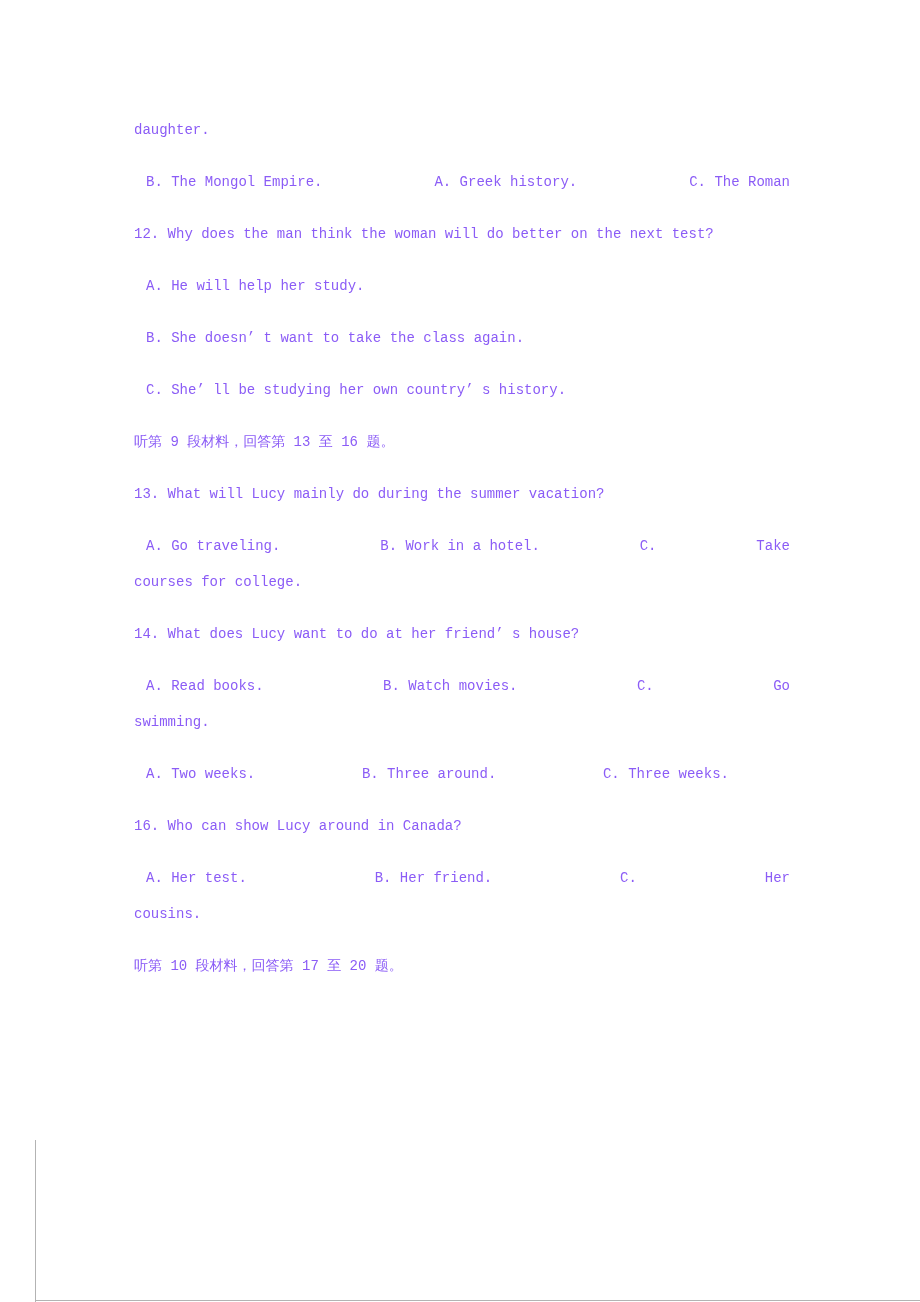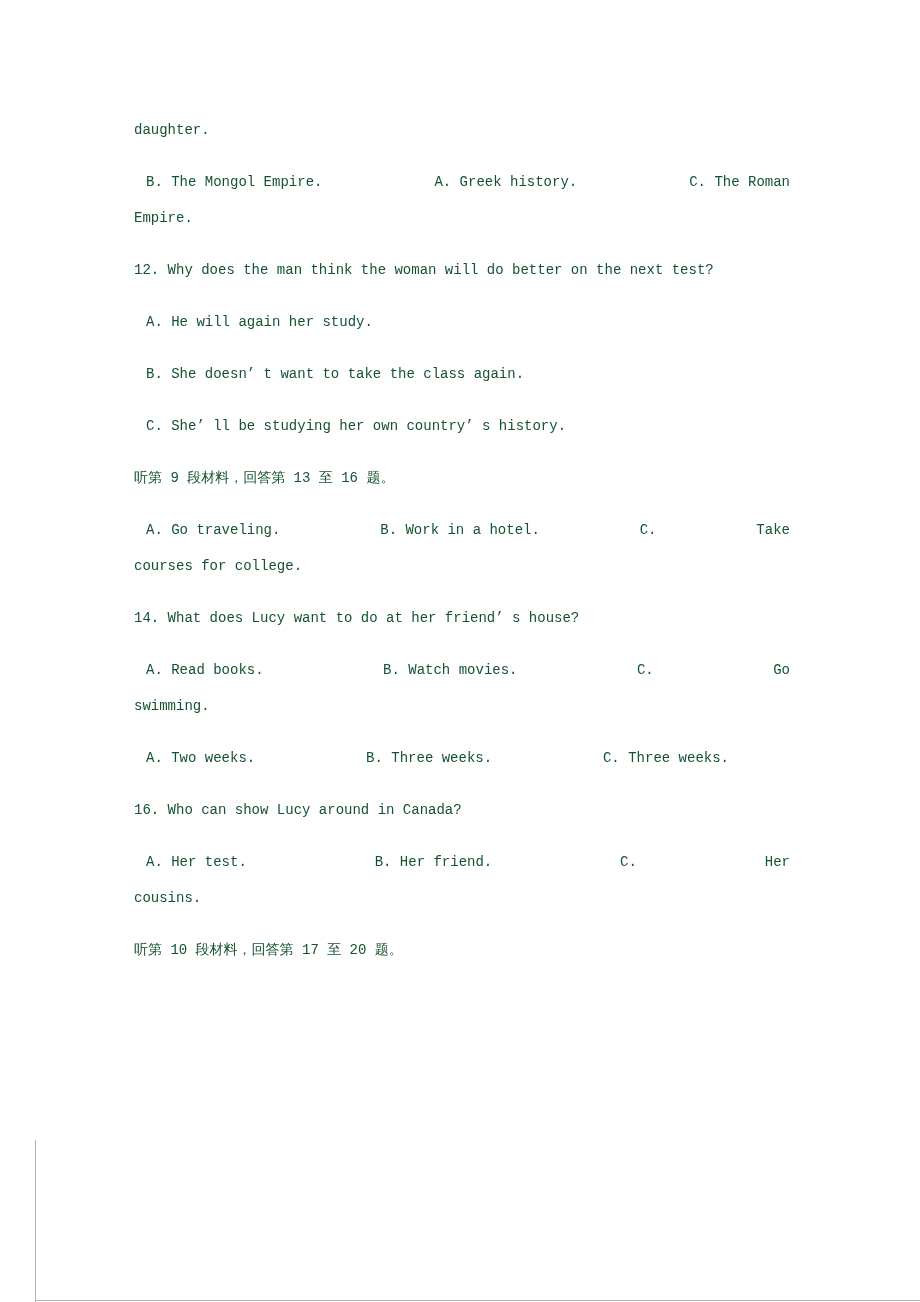--- a/index.html
+++ b/index.html
@@ -6,21 +6,21 @@
     margin: 0;
     padding: 0;
     background: #ffffff;
   }
   .page {
     position: relative;
     width: 920px;
     height: 1302px;
     box-sizing: border-box;
     background: #ffffff;
-    color: #14532d;
+    color: #8b5cf6;
     font-family: "Liberation Mono", "DejaVu Sans Mono", monospace;
     font-size: 14px;
     padding: 112px 130px 0 134px;
     overflow: hidden;
   }
   .ln, .ln0, .row {
     line-height: 36px;
     white-space: pre;
   }
   p { margin: 0 0 16px 0; }
@@ -55,30 +55,30 @@
 <div class="page">
 
   <p class="ln">daughter.</p>
 
   <div class="para">
     <div class="row indent">
       <span>B. The Mongol Empire.</span>
       <span>A. Greek history.</span>
       <span>C. The Roman</span>
     </div>
-    <p class="ln0">Empire.</p>
   </div>
 
   <p class="ln">12. Why does the man think the woman will do better on the next test?</p>
-  <p class="ln indent">A. He will again her study.</p>
+  <p class="ln indent">A. He will help her study.</p>
   <p class="ln indent">B. She doesn’ t want to take the class again.</p>
   <p class="ln indent">C. She’ ll be studying her own country’ s history.</p>
 
   <p class="ln">听第 9 段材料，回答第 13 至 16 题。</p>
 
+  <p class="ln">13. What will Lucy mainly do during the summer vacation?</p>
   <div class="para">
     <div class="row indent">
       <span>A. Go traveling.</span>
       <span>B. Work in a hotel.</span>
       <span>C.</span>
       <span>Take</span>
     </div>
     <p class="ln0">courses for college.</p>
   </div>
 
@@ -88,21 +88,21 @@
       <span>A. Read books.</span>
       <span>B. Watch movies.</span>
       <span>C.</span>
       <span>Go</span>
     </div>
     <p class="ln0">swimming.</p>
   </div>
 
   <div class="row indent short" style="margin:0 0 16px 0;">
     <span>A. Two weeks.</span>
-    <span>B. Three weeks.</span>
+    <span>B. Three around.</span>
     <span>C. Three weeks.</span>
   </div>
 
   <p class="ln">16. Who can show Lucy around in Canada?</p>
   <div class="para">
     <div class="row indent">
       <span>A. Her test.</span>
       <span>B. Her friend.</span>
       <span>C.</span>
       <span>Her</span>

